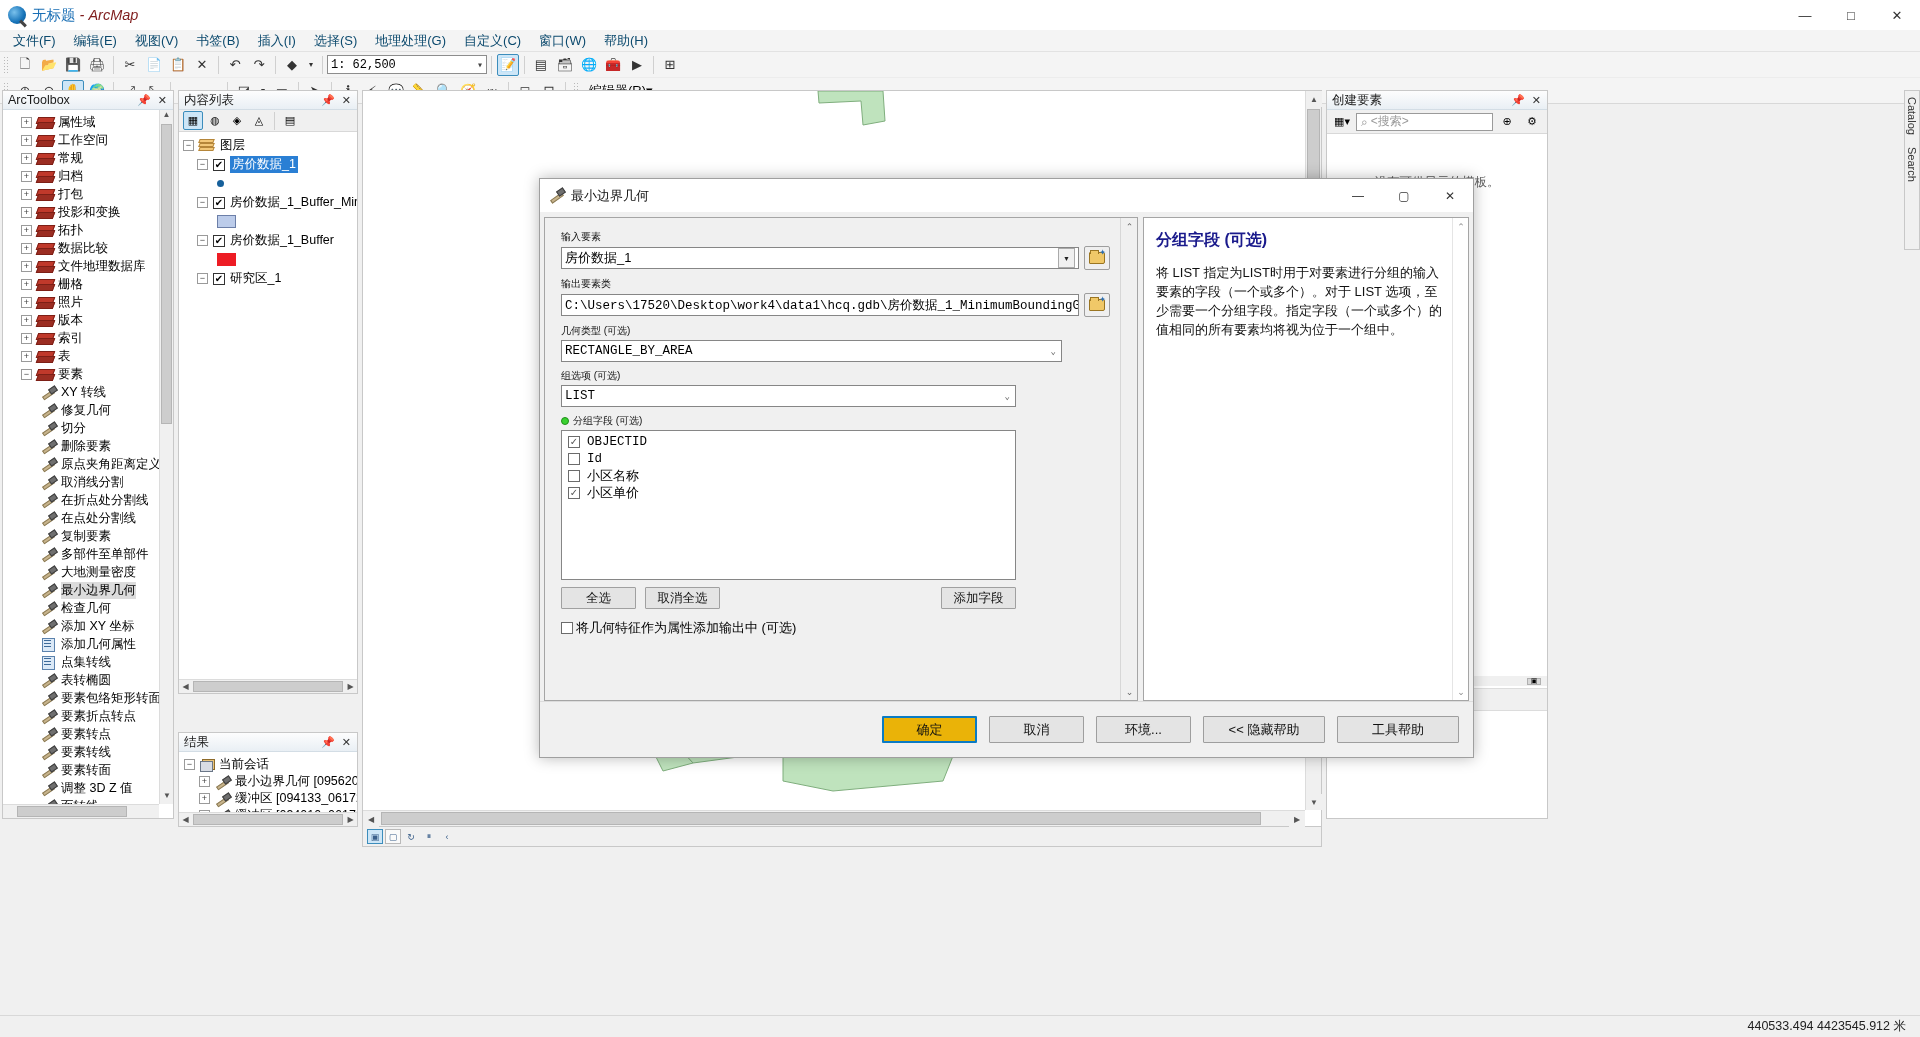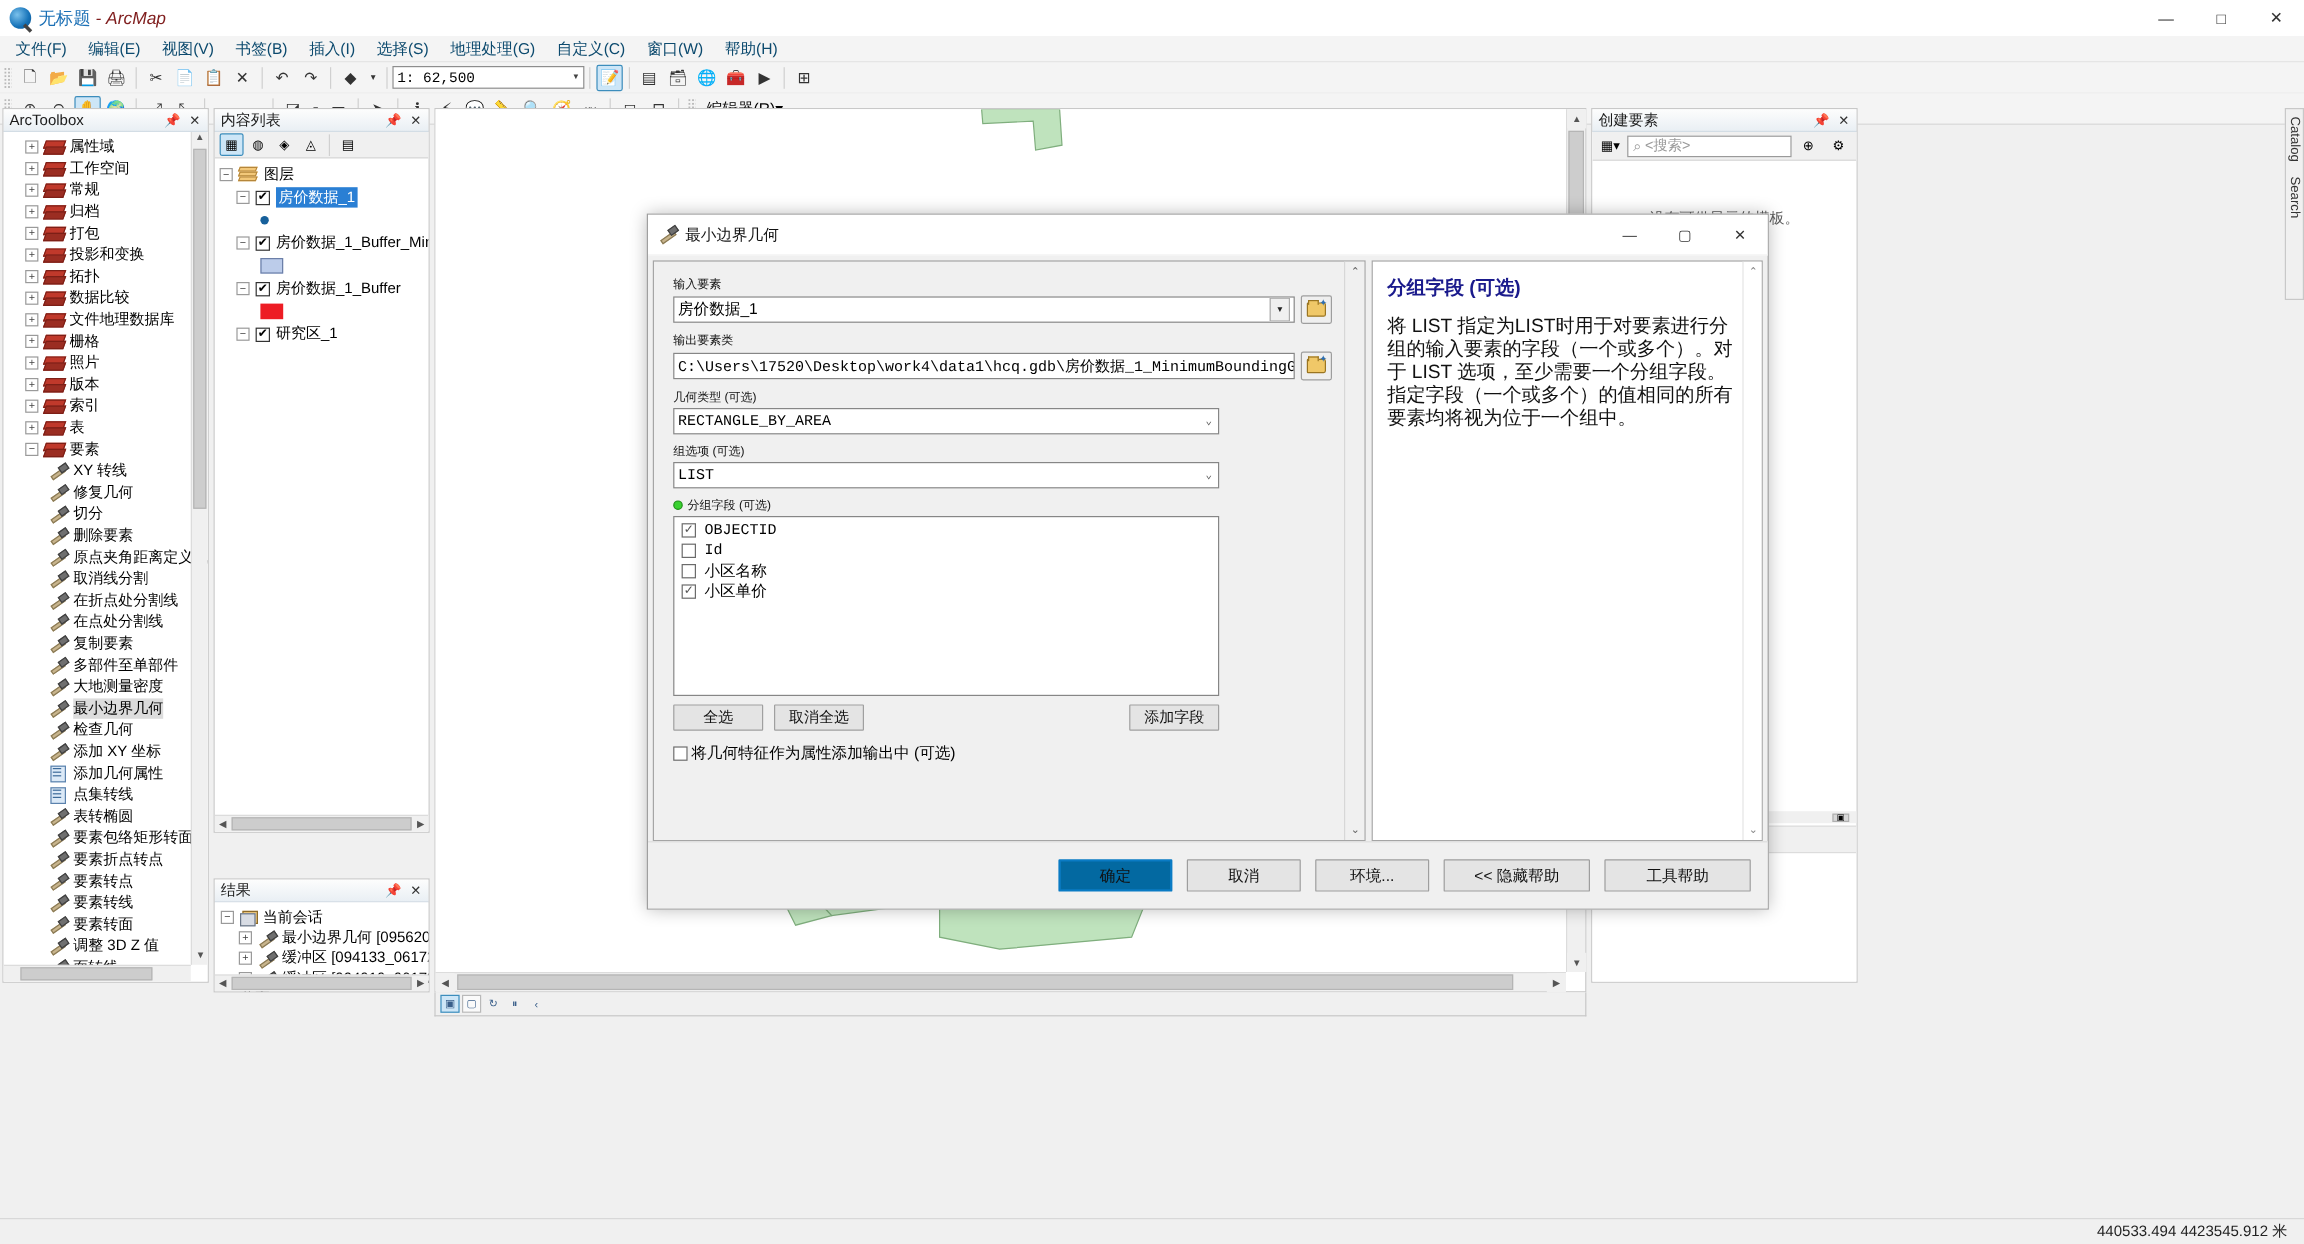--- a/index.html
+++ b/index.html
@@ -249,33 +249,33 @@
   }
   .sbtn.right{margin-left:auto;}
   .chk-line{display:flex;align-items:center;margin-top:10px;font-size:13px;}
   .chk-line .lcbx{margin-right:3px;}
 
   .dlg-right{
     flex:1; background:#fff; border:1px solid #a5a5a5; margin-left:5px; position:relative; overflow:hidden;
   }
   .dr-inner{position:absolute;left:0;top:0;right:16px;bottom:0;padding:12px 8px 0 12px;}
   .dr-title{font-size:16px;color:#1a1a8c;font-weight:bold;margin-bottom:12px;}
-  .dr-para{font-size:16px;color:#111;line-height:19px;}
+  .dr-para{font-size:13px;color:#111;line-height:19px;}
   .dr-vscroll{position:absolute;right:0;top:0;bottom:0;width:16px;background:#fff;border-left:1px solid #e5e5e5;}
   .dr-arrow{width:16px;height:17px;display:flex;align-items:center;justify-content:center;color:#8a8a8a;font-size:9px;}
 
   .dlg-footer{
     position:absolute;left:0;right:0;bottom:0;height:56px;background:#f0f0f0;border-top:1px solid #dcdcdc;
     display:flex;align-items:center;justify-content:flex-end;padding-right:14px;gap:12px;
   }
   .fbtn{
     width:95px;height:27px;background:#e4e4e4;border:1px solid #9e9e9e;border-radius:1px;
     display:flex;align-items:center;justify-content:center;font-size:13px;color:#111;
   }
-  .fbtn.default{border:2px solid #0a7bc4;background:#0369a1;}
+  .fbtn.default{border:2px solid #0a7bc4;background:#eab308;}
 </style>
 </head>
 <body>
 
 <div id="app">
 
   <div class="titlebar">
     <div class="tb-icon"></div>
     <div class="tb-title">
       <span>无标题</span><span class="dim"> - ArcMap</span>
@@ -821,21 +821,21 @@
             <div class="txtbox">
               <span>C:\Users\17520\Desktop\work4\data1\hcq.gdb\房价数据_1_MinimumBoundingGeome</span>
             </div>
             <div class="browse">
               <span class="fold"></span>
               <span class="star">✦</span>
             </div>
           </div>
 
           <div class="fld-label sub">几何类型 (可选)</div>
-          <div class="selbox" style="width:455px;">
+          <div class="selbox" style="width:501px;">
             <span>RECTANGLE_BY_AREA</span>
             <span class="flat-arrow">⌄</span>
           </div>
 
           <div class="fld-label sub">组选项 (可选)</div>
           <div class="selbox" style="width:455px;">
             <span>LIST</span>
             <span class="flat-arrow">⌄</span>
           </div>
 

